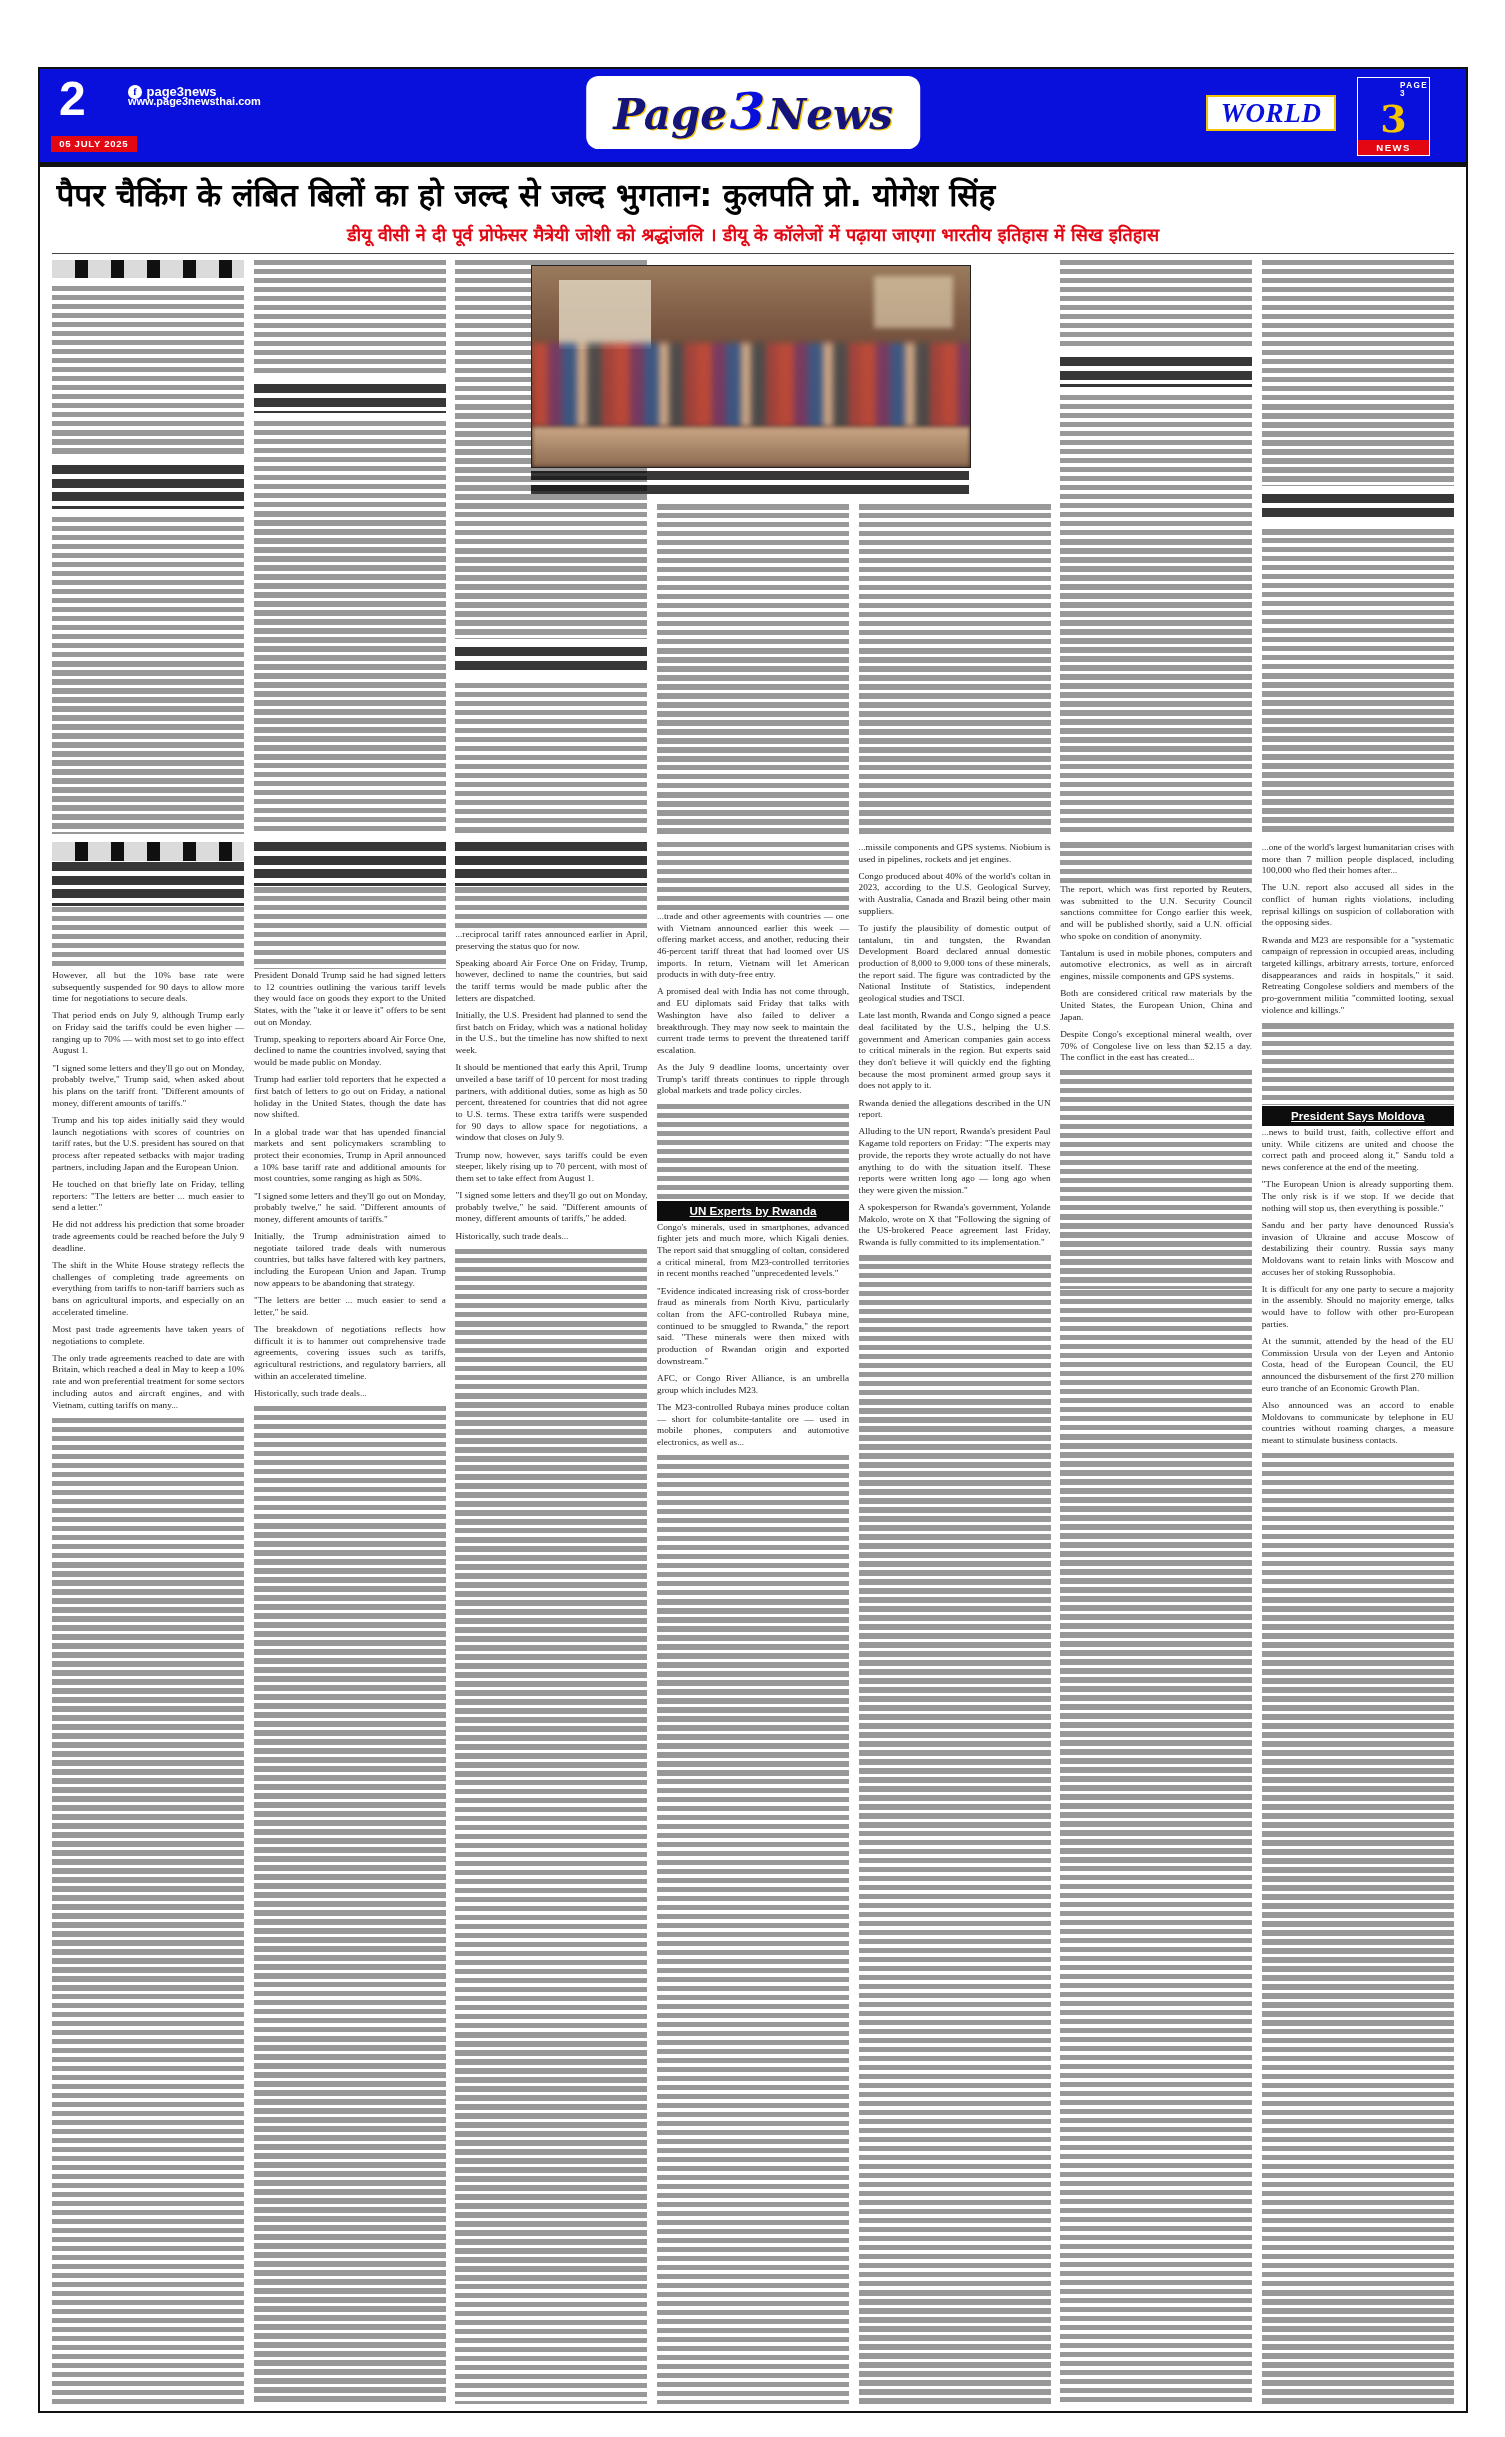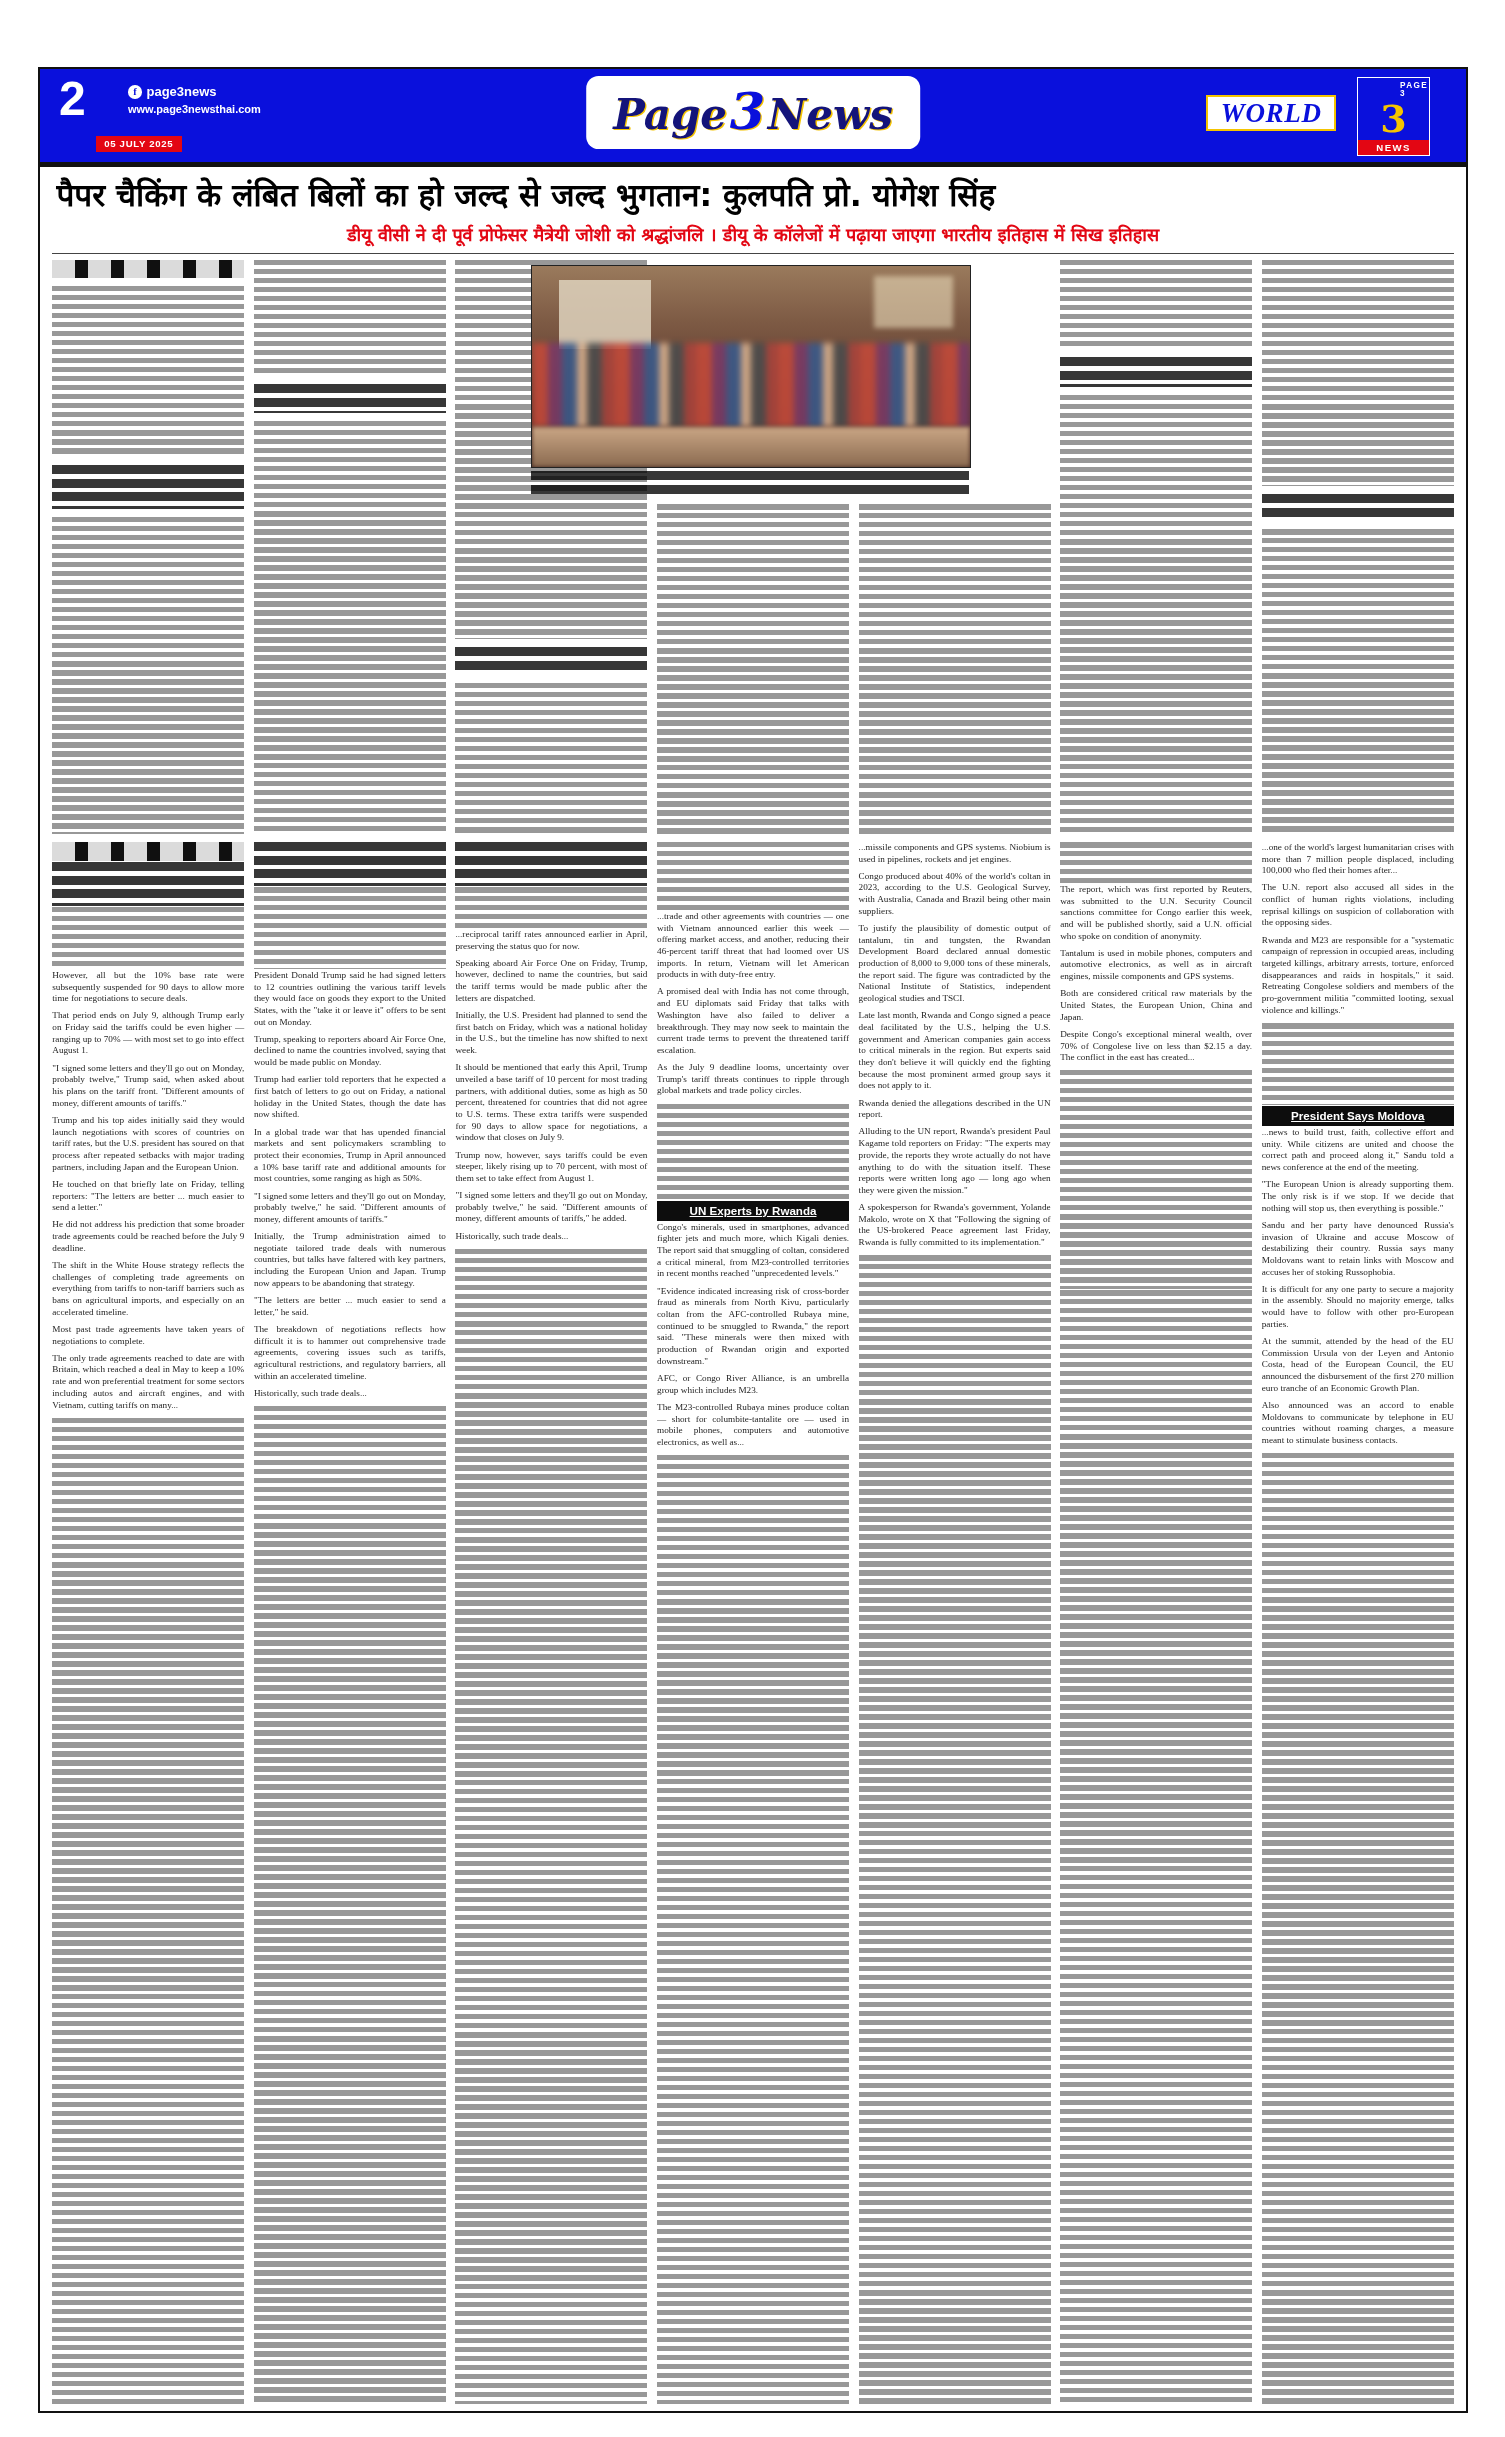--- a/index.html
+++ b/index.html
@@ -9,24 +9,24 @@
          border:2.1px solid #111;background:#fff;display:flex;flex-direction:column;}
 
   
   .mast{position:relative;height:93px;background:#0a10dc;flex:0 0 auto;}
   .pagenum{position:absolute;left:19px;top:5.5px;color:#fff;
            font:bold 48px/1 "Liberation Sans",sans-serif;}
   .social{position:absolute;left:88px;top:15px;color:#fff;
           font:bold 13px/1.2 "Liberation Sans",sans-serif;display:flex;align-items:center;gap:4.8px;}
   .fb{width:13.7px;height:13.7px;border-radius:50%;background:#fff;color:#0a10dc;
       font:bold 10.3px/13.7px "Liberation Serif",serif;text-align:center;display:inline-block;}
-  .website{position:absolute;left:88px;top:34px;color:#fff;
+  .website{position:absolute;left:88px;top:26px;color:#fff;
            font:bold 11px/1.2 "Liberation Sans",sans-serif;}
   .datebox{position:absolute;left:11px;top:67px;background:#e30613;color:#fff;
-           font:bold 9.6px/1 "Liberation Sans",sans-serif;padding:3.4px 8.2px;letter-spacing:0.7px;margin-left:45px;}
+           font:bold 9.6px/1 "Liberation Sans",sans-serif;padding:3.4px 8.2px;letter-spacing:0.7px;}
   .mastpanel{position:absolute;left:50%;top:6.8px;transform:translateX(-50%);
              background:#fff;border-radius:12.3px;padding:5.5px 27px 8.2px;white-space:nowrap;}
   .masttitle{font-family:"DejaVu Serif",serif;font-weight:bold;font-style:italic;}
   .masttitle .t1,.masttitle .t3{font-size:42px;color:#14147a;text-shadow:1.4px 1.4px 0 #f5c400;}
   .masttitle .t2{font-size:51px;color:#0a10dc;text-shadow:1.4px 1.4px 0 #f5c400;padding:0 2.7px;}
   .worldbox{position:absolute;right:130px;top:26px;background:#fff;border:2.1px solid #f5c400;
             padding:2.7px 12.3px;}
   .worldbox span{font:italic bold 27px/1 "Liberation Serif",serif;color:#0a10dc;letter-spacing:0.7px;}
   .logo{position:absolute;right:36px;top:8.2px;width:71px;height:77px;background:#0a10dc;
         border:1.4px solid #fff;display:flex;flex-direction:column;align-items:center;}

